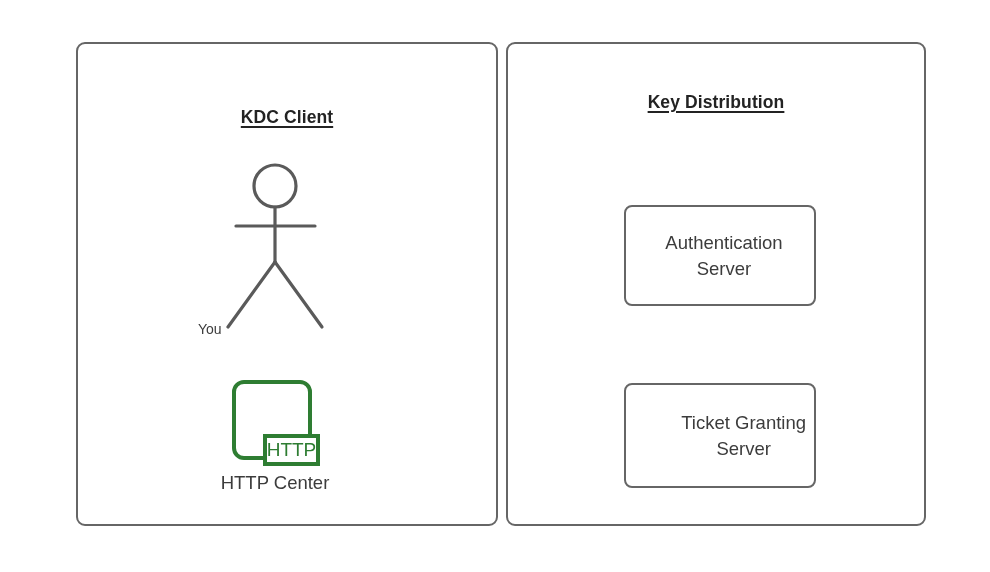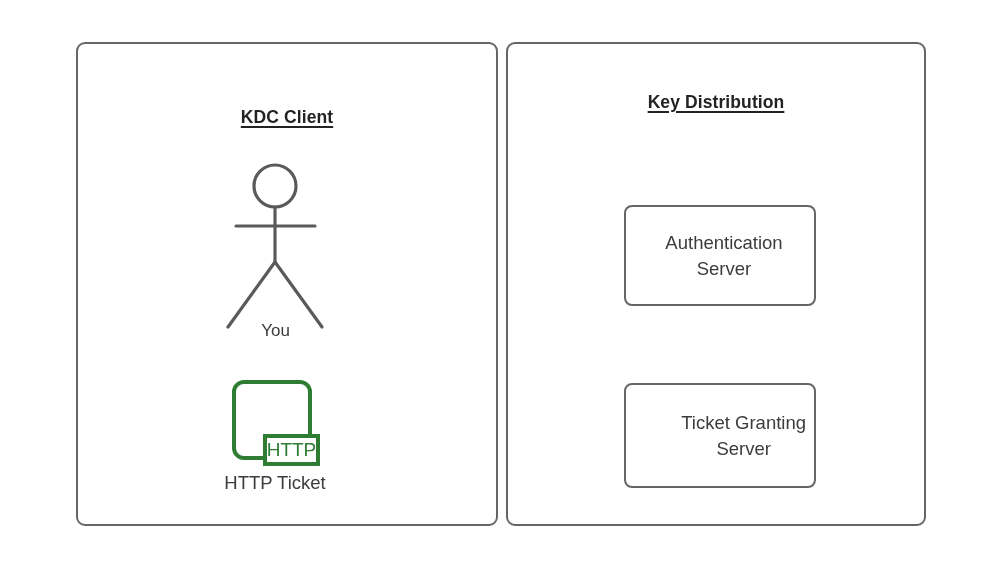--- a/index.html
+++ b/index.html
@@ -65,22 +65,21 @@
     left: 198px;
     top: 155px;
     width: 155px;
     height: 185px;
   }
   #actor-caption {
     position: absolute;
     left: 198px;
     top: 321px;
     width: 155px;
-    text-align: center;
-    font-size: 17px;
+    font-size: 14px;
     color: #3c3c3c;
   }
 
   
   #http-icon {
     position: absolute;
     left: 228px;
     top: 378px;
     width: 95px;
     height: 92px;
@@ -136,21 +135,21 @@
     <line x1="77" y1="107" x2="124" y2="172"></line>
   </g>
 </svg>
 <div id="actor-caption">You</div>
 
 <svg id="http-icon" viewBox="0 0 95 92" xmlns="http://www.w3.org/2000/svg" aria-hidden="true">
   <rect x="6" y="4" width="76" height="76" rx="10" ry="10" fill="none" stroke="#2E7D32" stroke-width="4"></rect>
   <rect x="37" y="58" width="53" height="28" fill="#ffffff" stroke="#2E7D32" stroke-width="4"></rect>
   <text x="63.5" y="78" text-anchor="middle" font-family="'Liberation Sans', sans-serif" font-size="19" fill="#2E7D32">HTTP</text>
 </svg>
-<div id="http-caption">HTTP Ticket</div>
+<div id="http-caption">HTTP Center</div>
 
 <div class="panel" id="panel-kdc">
 
   <div class="panel-title" id="title-kdc">
     <div><span>Key Distribution</span></div>
   </div>
 
 </div>
 
 <div class="server-box" id="box-auth">

